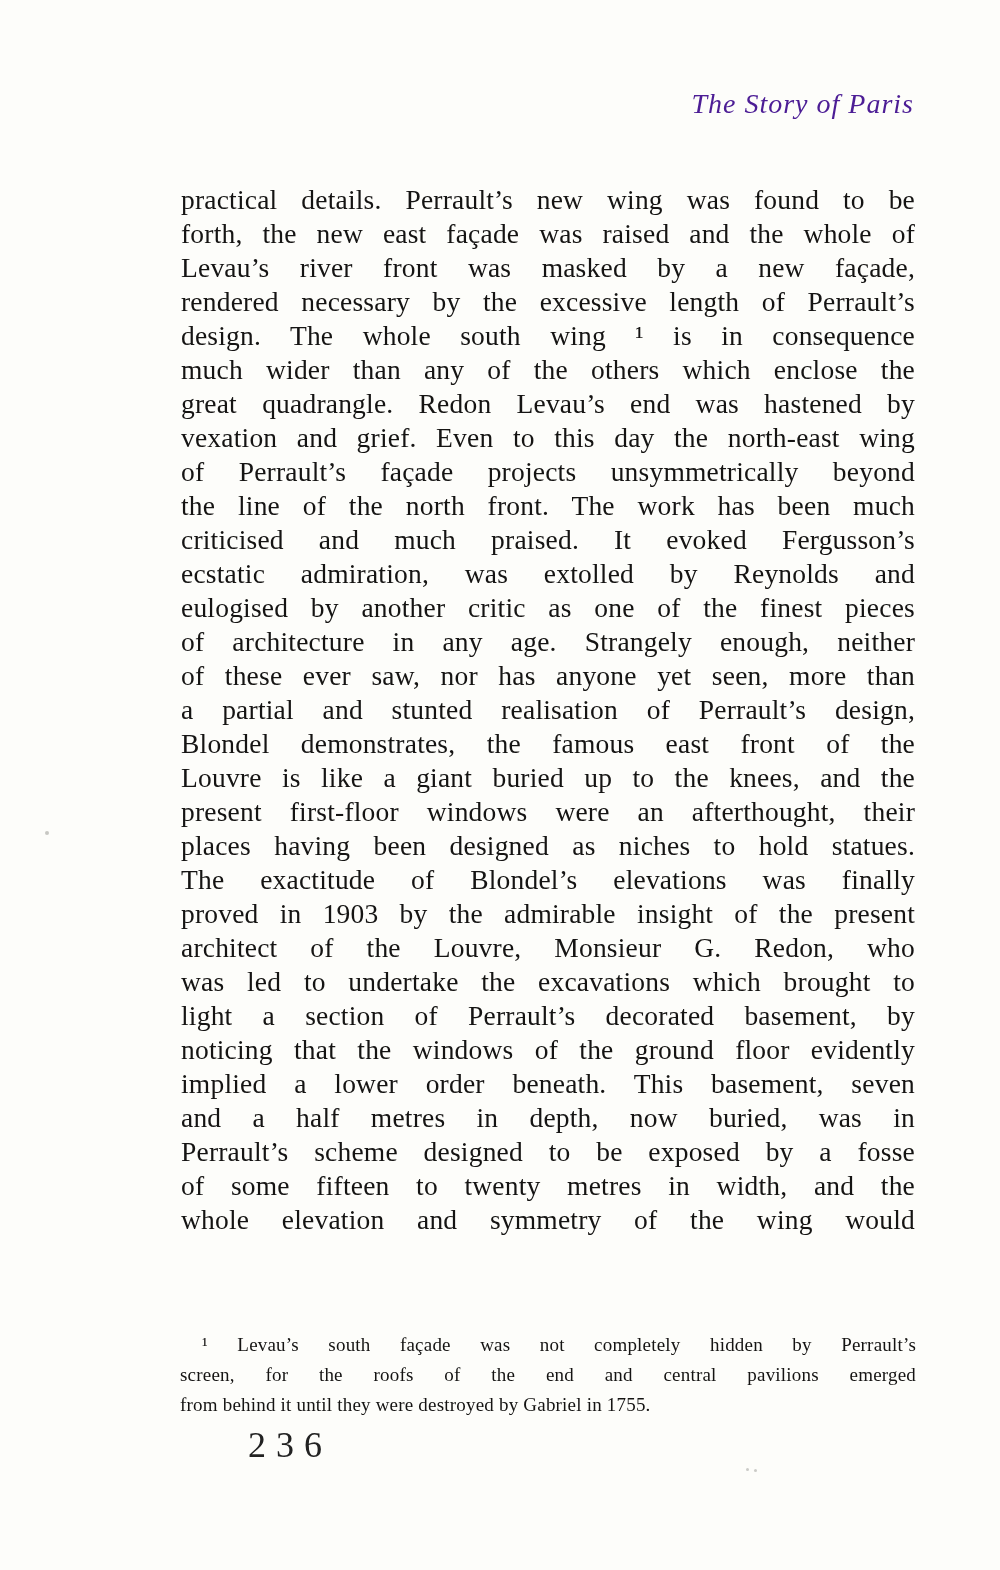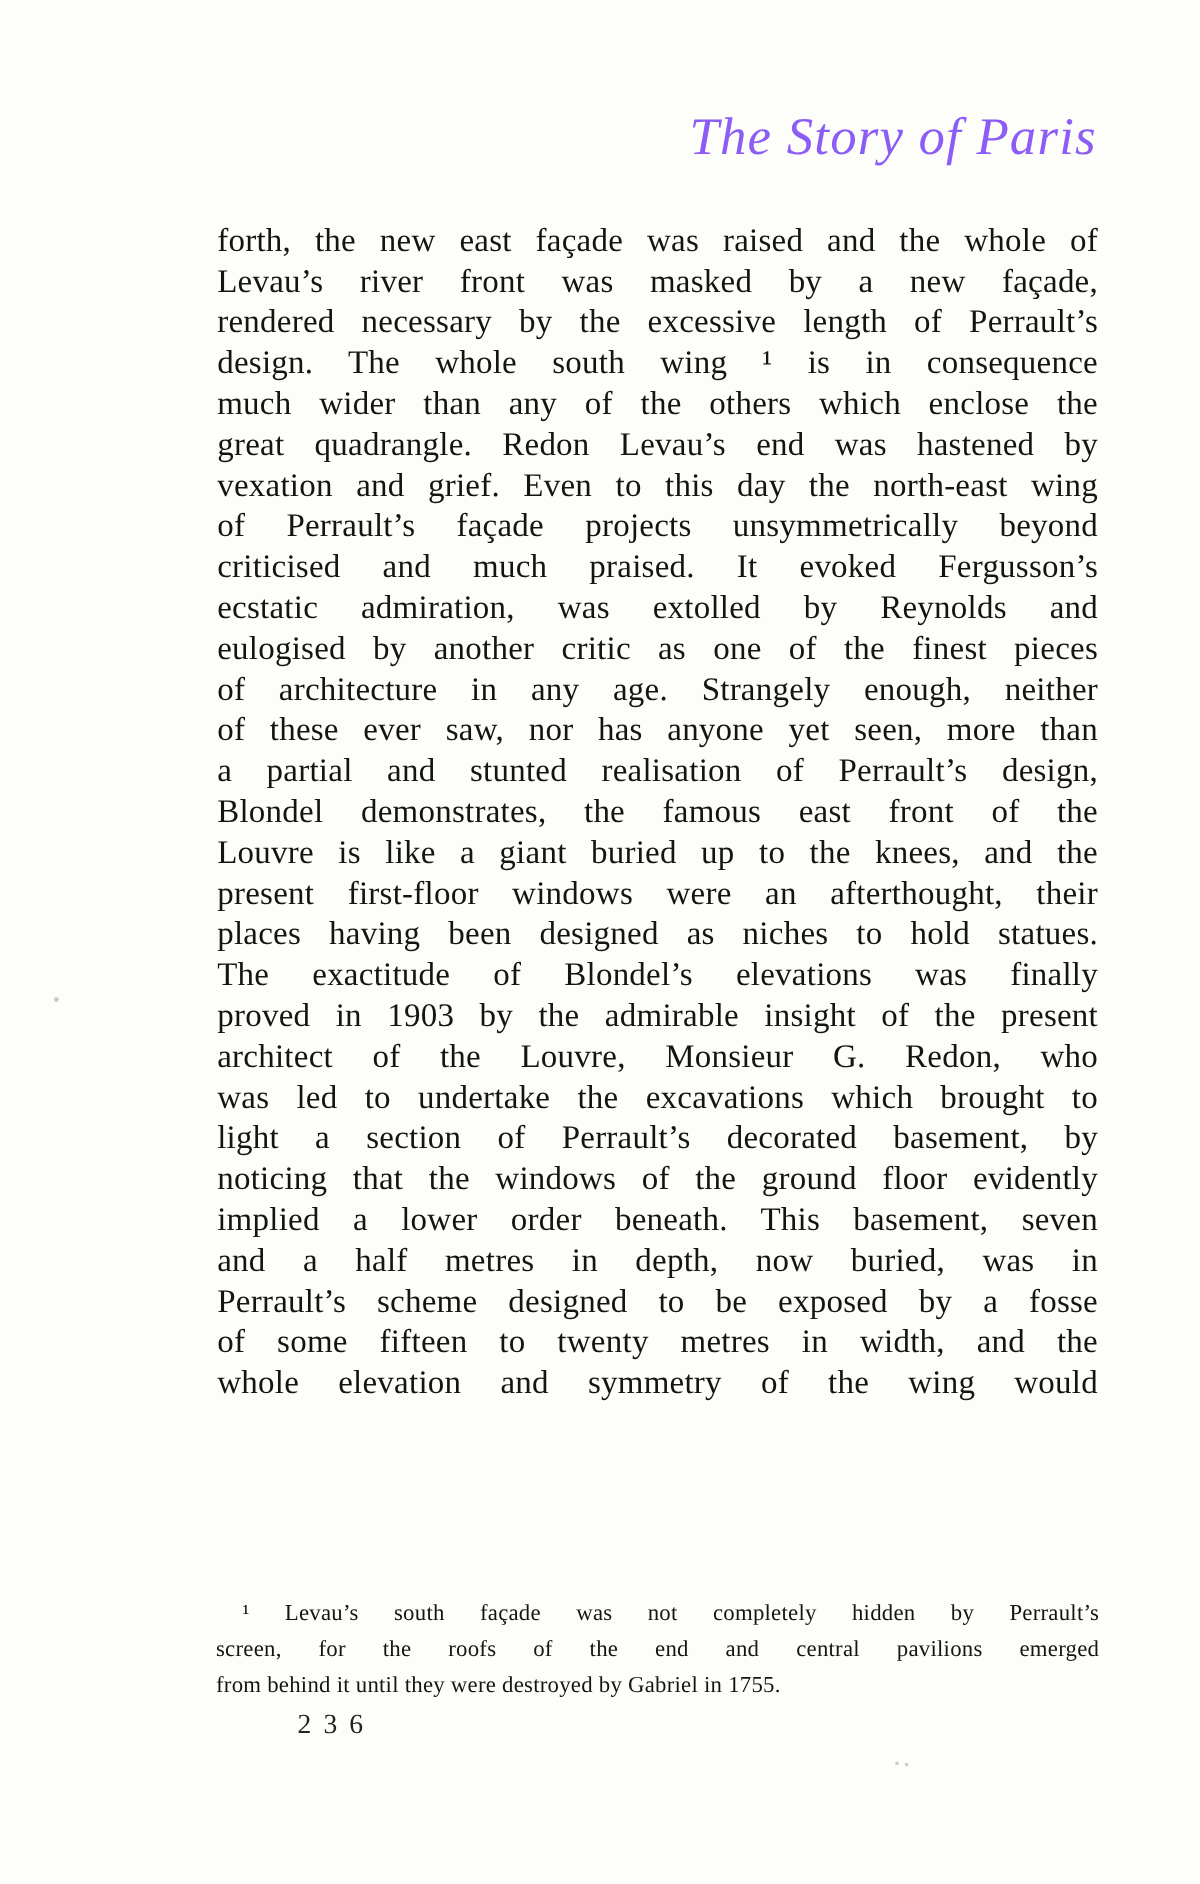--- a/index.html
+++ b/index.html
@@ -23,23 +23,23 @@
   }
   .running-head {
     position: absolute;
     top: 88px;
     right: 86px;
     left: 180px;
     text-align: right;
   }
   .running-head .book-title {
     font-style: italic;
-    font-size: 44px;
+    font-size: 28px;
     letter-spacing: 1px;
-    color: #8b5cf6;
+    color: #4c1d95;
     white-space: nowrap;
   }
   .body-text {
     position: absolute;
     top: 183px;
     left: 181px;
     width: 734px;
     font-size: 27.5px;
     line-height: 34px;
     letter-spacing: 0.2px;
@@ -71,21 +71,21 @@
   .footnote .fline.first {
     text-indent: 22px;
   }
   .footnote .fline.last {
     text-align-last: left;
   }
   .page-number {
     position: absolute;
     top: 1424px;
     left: 248px;
-    font-size: 23px;
+    font-size: 36px;
     letter-spacing: 10px;
     color: #222;
   }
   .speck {
     position: absolute;
     background: #9a9a96;
     border-radius: 50%;
   }
   .speck-1 { left: 45px; top: 831px; width: 4px; height: 4px; opacity: .55; }
   .speck-2 { left: 746px; top: 1468px; width: 3px; height: 3px; opacity: .5; box-shadow: 8px 1px 0 0 #9a9a96; }
@@ -93,28 +93,30 @@
 </head>
 <body>
 
 <div class="page">
 
   <div class="running-head">
     <span class="book-title">The Story of Paris</span>
   </div>
 
   <div class="body-text">
+    <span class="line">practical details.  Perrault’s new wing was found to be</span>
     <span class="line">forth, the new east façade was raised and the whole of</span>
     <span class="line">Levau’s river front was masked by a new façade,</span>
     <span class="line">rendered necessary by the excessive length of Perrault’s</span>
     <span class="line">design.  The whole south wing ¹ is in consequence</span>
     <span class="line">much wider than any of the others which enclose the</span>
     <span class="line">great quadrangle.  Redon Levau’s end was hastened by</span>
     <span class="line">vexation and grief.  Even to this day the north-east wing</span>
     <span class="line">of Perrault’s façade projects unsymmetrically beyond</span>
+    <span class="line">the line of the north front.  The work has been much</span>
     <span class="line">criticised and much praised.  It evoked Fergusson’s</span>
     <span class="line">ecstatic admiration, was extolled by Reynolds and</span>
     <span class="line">eulogised by another critic as one of the finest pieces</span>
     <span class="line">of architecture in any age.  Strangely enough, neither</span>
     <span class="line">of these ever saw, nor has anyone yet seen, more than</span>
     <span class="line">a partial and stunted realisation of Perrault’s design,</span>
     <span class="line">Blondel demonstrates, the famous east front of the</span>
     <span class="line">Louvre is like a giant buried up to the knees, and the</span>
     <span class="line">present first-floor windows were an afterthought, their</span>
     <span class="line">places having been designed as niches to hold statues.</span>

